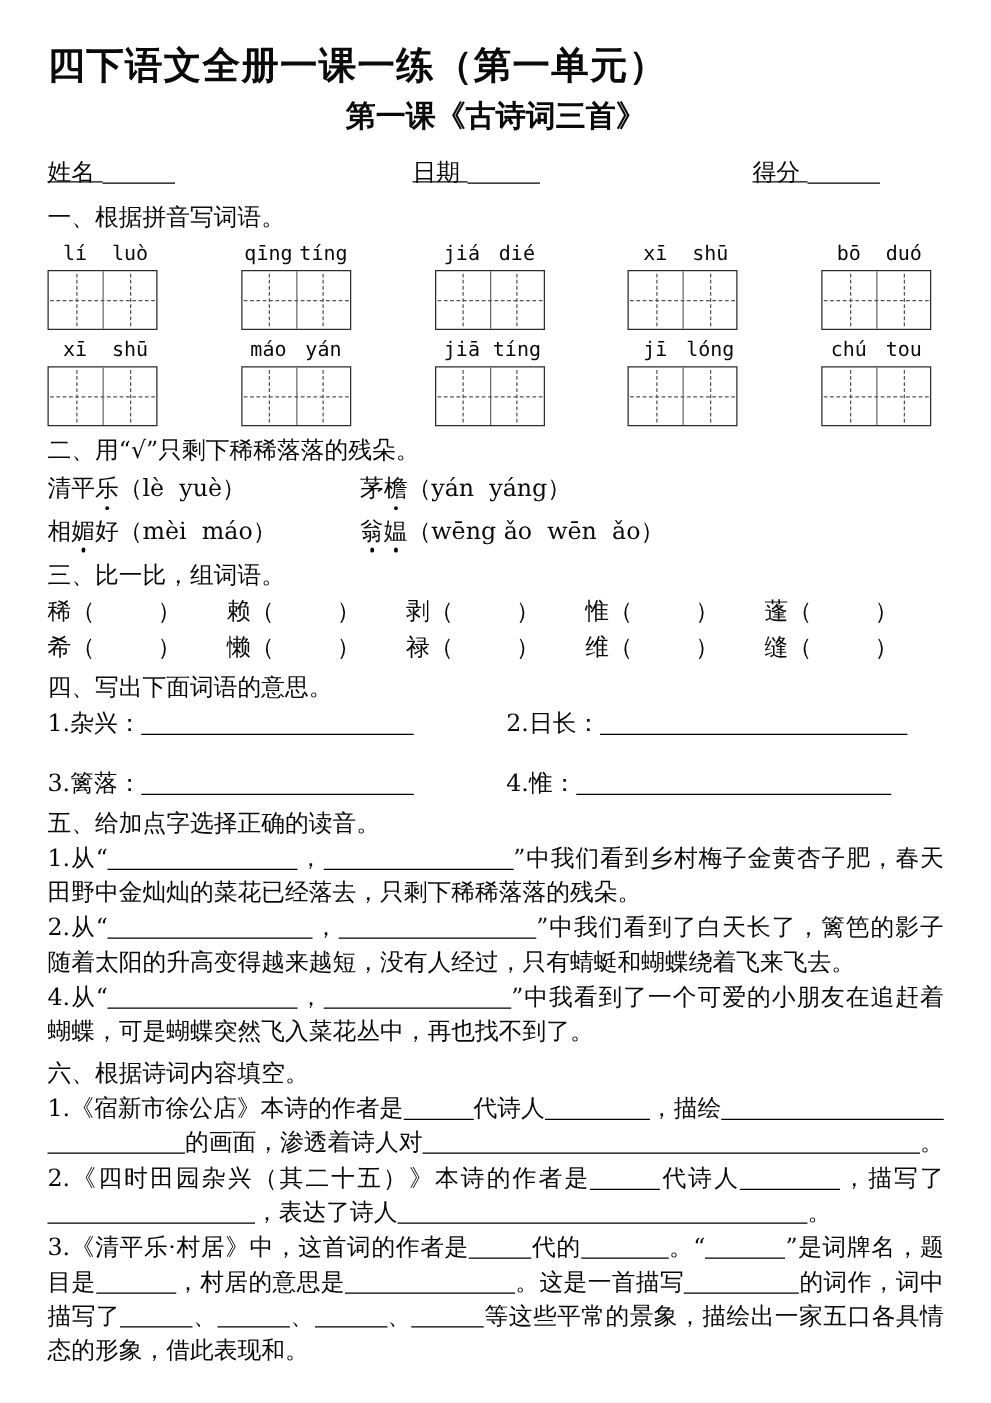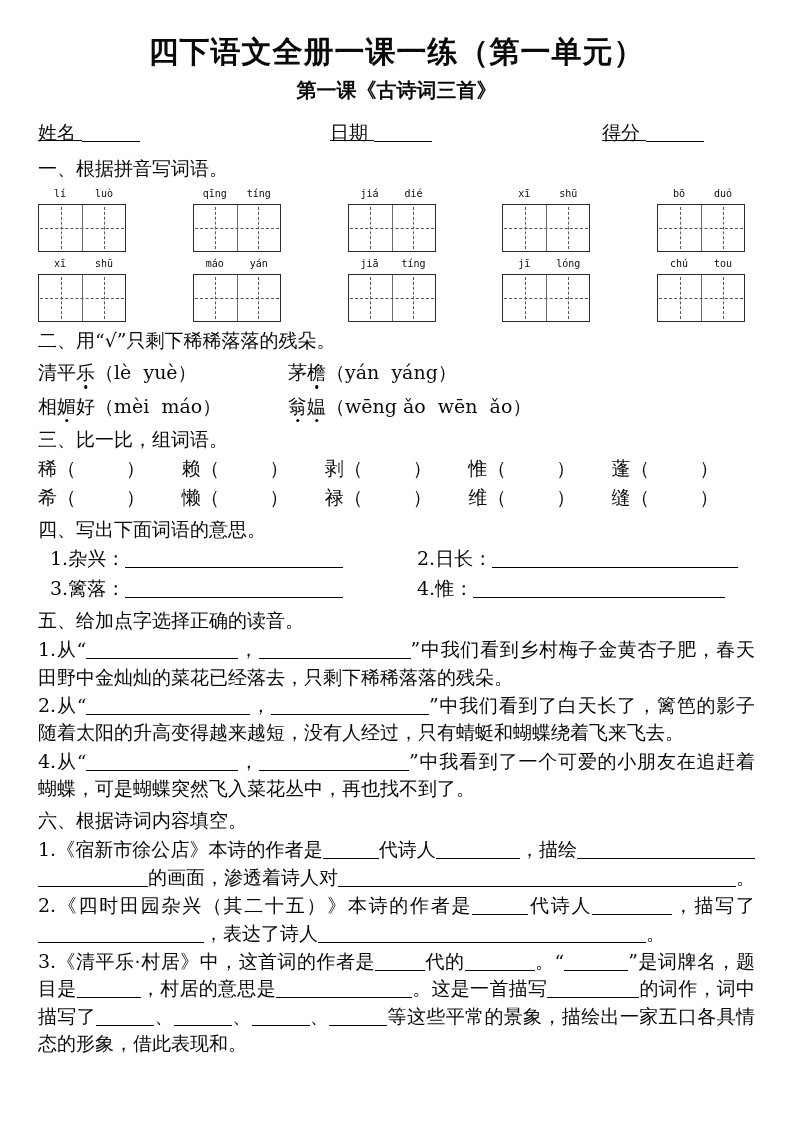--- a/index.html
+++ b/index.html
@@ -11,26 +11,26 @@
     box-sizing:border-box;
     padding:26px 38px 16px 38px;
     font-family:"DejaVu Serif","Liberation Serif",serif;
     font-size:19px;
     color:#0a0a0a;
     overflow:hidden;
   }
   .doc-title {
     font-family:"Liberation Sans","DejaVu Sans",sans-serif;
     font-weight:bold; font-size:30px;
-    text-align:center; margin:6px 0 4px 0;
+    text-align:left; margin:6px 0 4px 0;
     letter-spacing:1px;
   }
   .doc-subtitle {
     font-family:"Liberation Sans","DejaVu Sans",sans-serif;
-    font-weight:bold; font-size:20px;
+    font-weight:bold; font-size:24px;
     text-align:center; margin:2px 0 16px 0;
   }
   .header-row {
     display:grid; grid-template-columns:292px 272px 1fr;
     margin:4px 0 10px 0;
     text-decoration:underline;
   }
   .blank {
     display:inline-block;
     border-bottom:1.3px solid #000;
@@ -42,21 +42,21 @@
   
   .pinyin-grid-row {
     display:flex; justify-content:space-between;
     margin:6px 0 2px 0; padding-right:10px;
   }
   .pinyin-col { width:88px; }
   .pinyin-pair { display:flex; width:88px; }
   .pinyin-pair span {
     flex:1; text-align:center;
     font-family:"DejaVu Sans Mono","Liberation Mono",monospace;
-    font-size:10px; line-height:1.2; white-space:pre;
+    font-size:16px; line-height:1.2; white-space:pre;
   }
   .gbox {
     position:relative; width:88px; height:48px;
     border:1.6px solid #2b2b2b; margin-top:4px;
     box-sizing:border-box; background:#fff;
   }
   .gbox .vmid { position:absolute; left:50%; top:0; bottom:0; width:0; border-left:1.5px solid #6a6a6a; }
   .gbox .vd { position:absolute; top:2px; bottom:2px; width:0; border-left:1px dashed #555; }
   .gbox .vd.q1 { left:25%; } .gbox .vd.q3 { left:75%; }
   .gbox .hd { position:absolute; top:50%; left:1px; right:1px; height:0; border-top:1px dashed #555; }
@@ -70,21 +70,21 @@
   .dotchar::after {
     content:""; position:absolute; left:50%; bottom:-3px;
     transform:translateX(-50%);
     width:3.5px; height:3.5px; border-radius:50%; background:#000;
   }
   
   .zuci-row { display:grid; grid-template-columns:repeat(5,1fr); margin:3px 0; }
   .zuci-item { white-space:nowrap; }
   .zuci-gap { display:inline-block; width:50px; }
   
-  .s4-grid { display:grid; grid-template-columns:367px 1fr; row-gap:4px; margin:3px 0 4px 12px; }
+  .s4-grid { display:grid; grid-template-columns:367px 1fr; row-gap:22px; margin:3px 0 4px 0; }
 </style>
 </head>
 <body>
 
 <div class="page">
   <div class="doc-title">四下语文全册一课一练（第一单元）</div>
   <div class="doc-subtitle">第一课《古诗词三首》</div>
 
   <div class="header-row" id="header-row">
       <div>姓名 <span class="blank" style="width: 58px;"></span></div>

